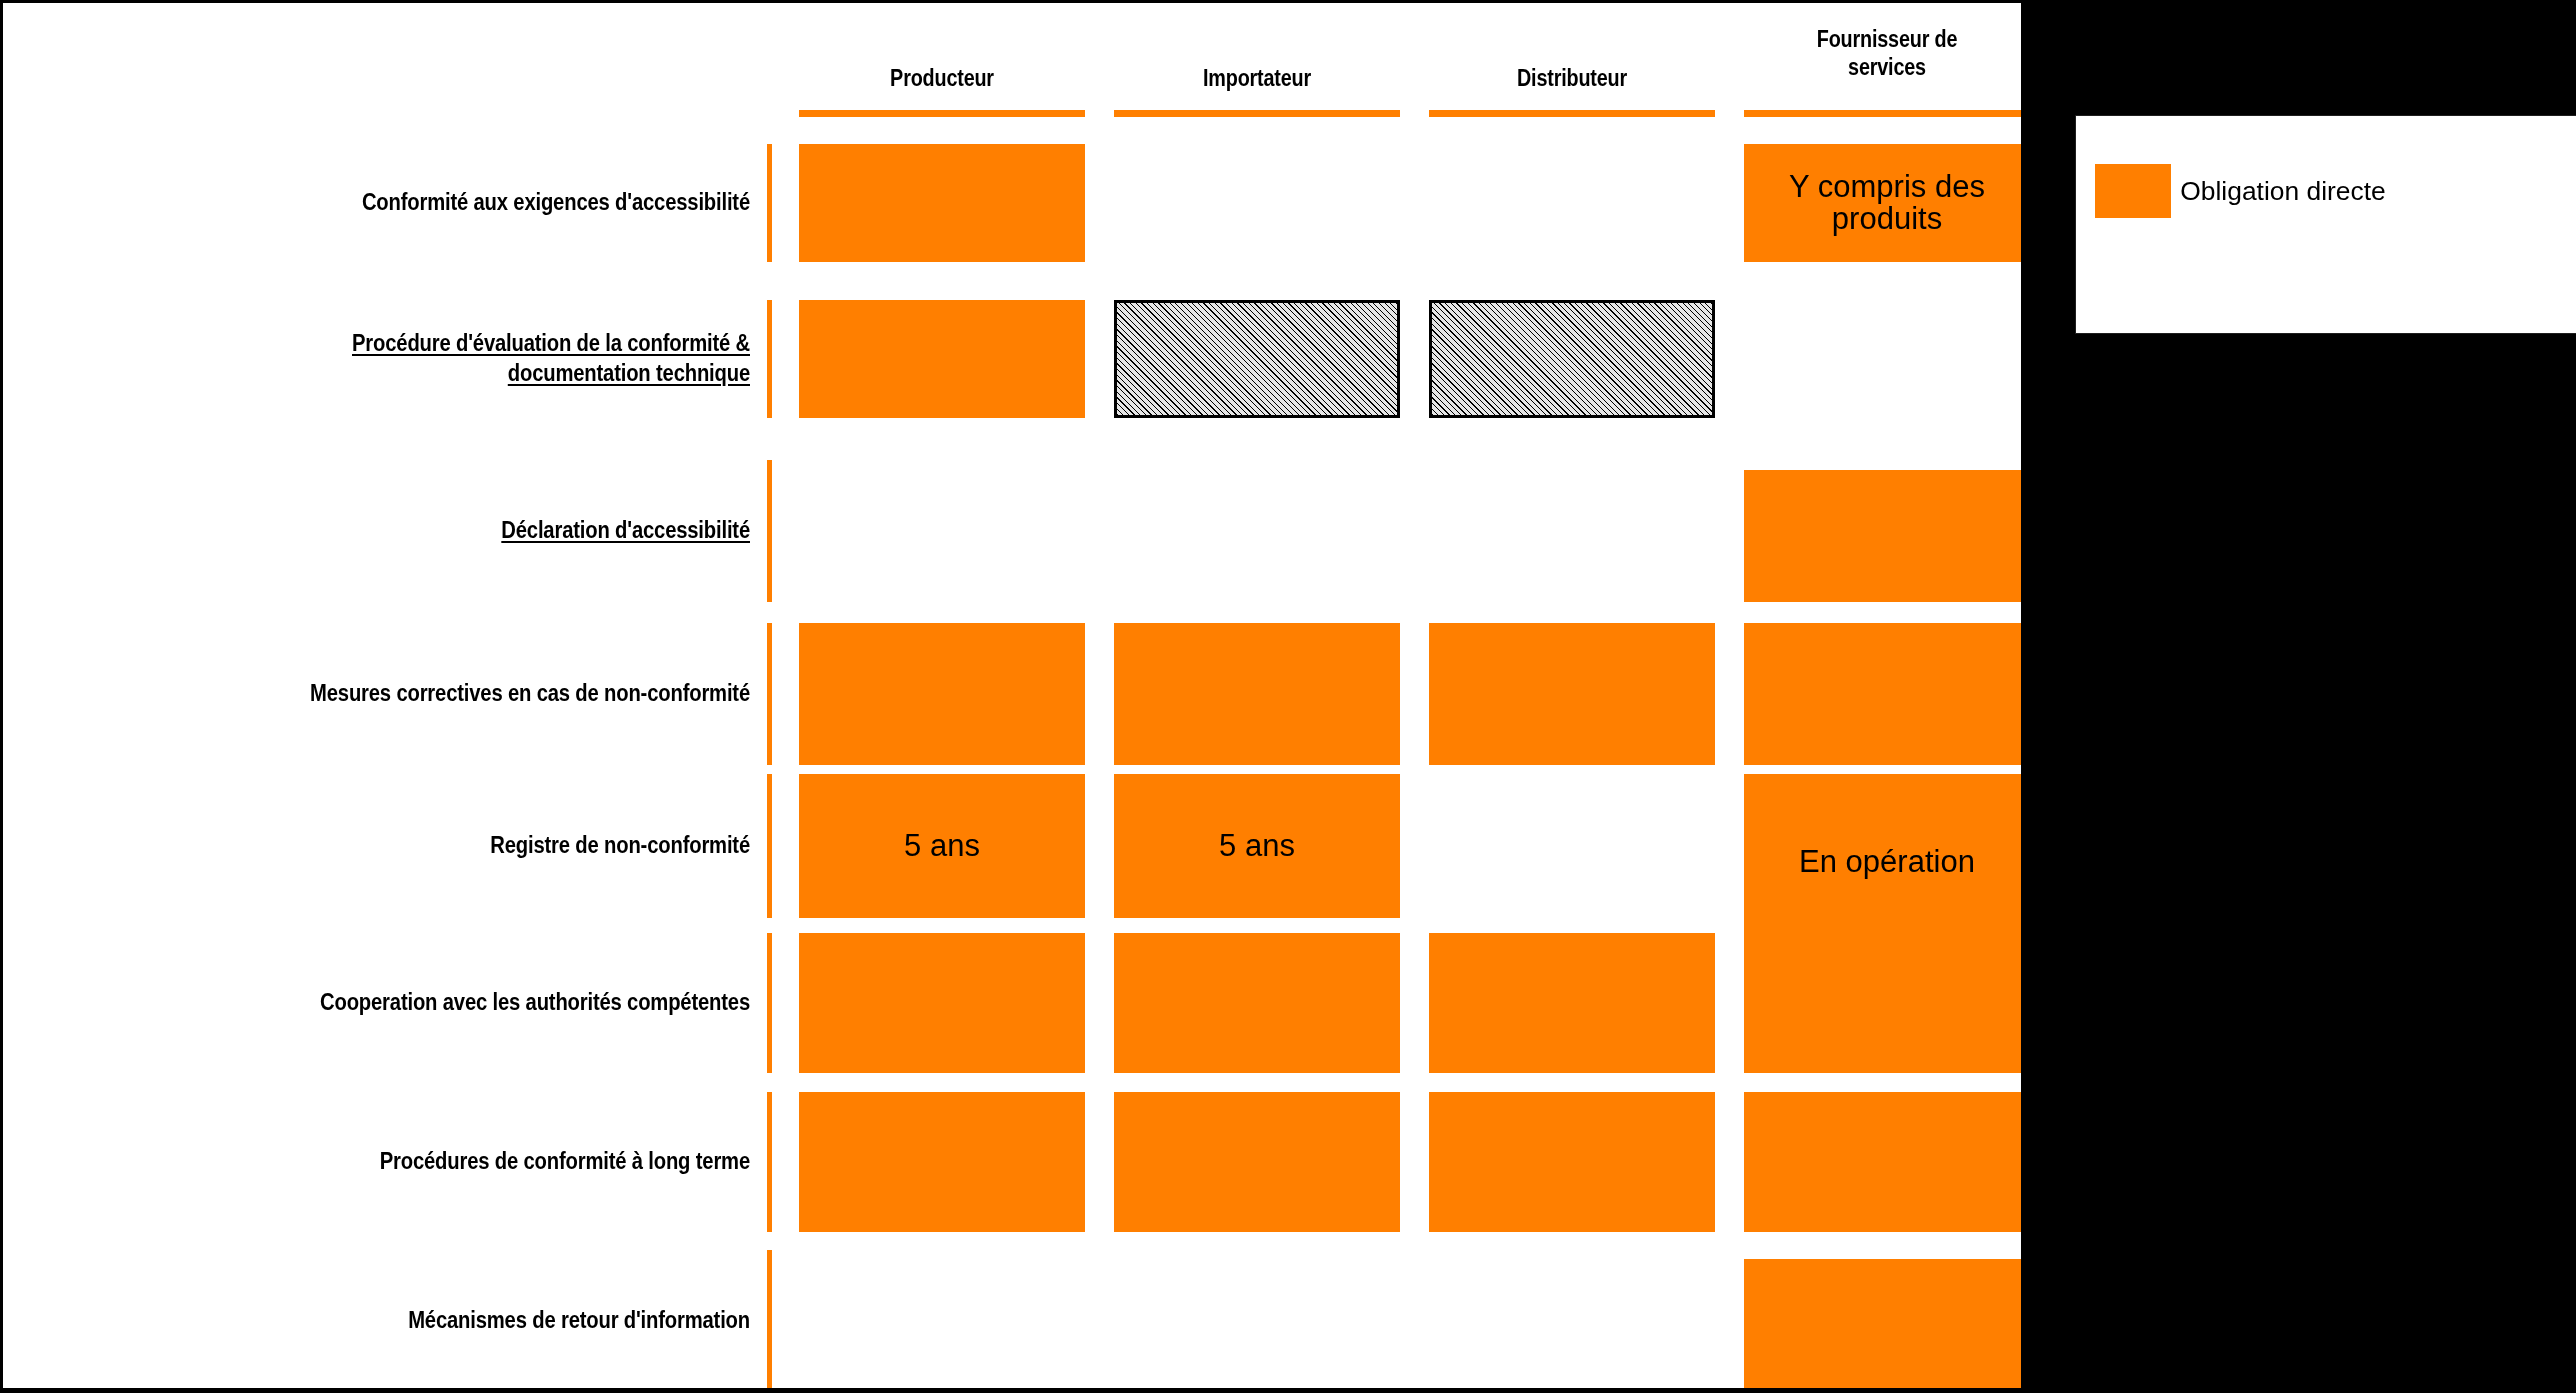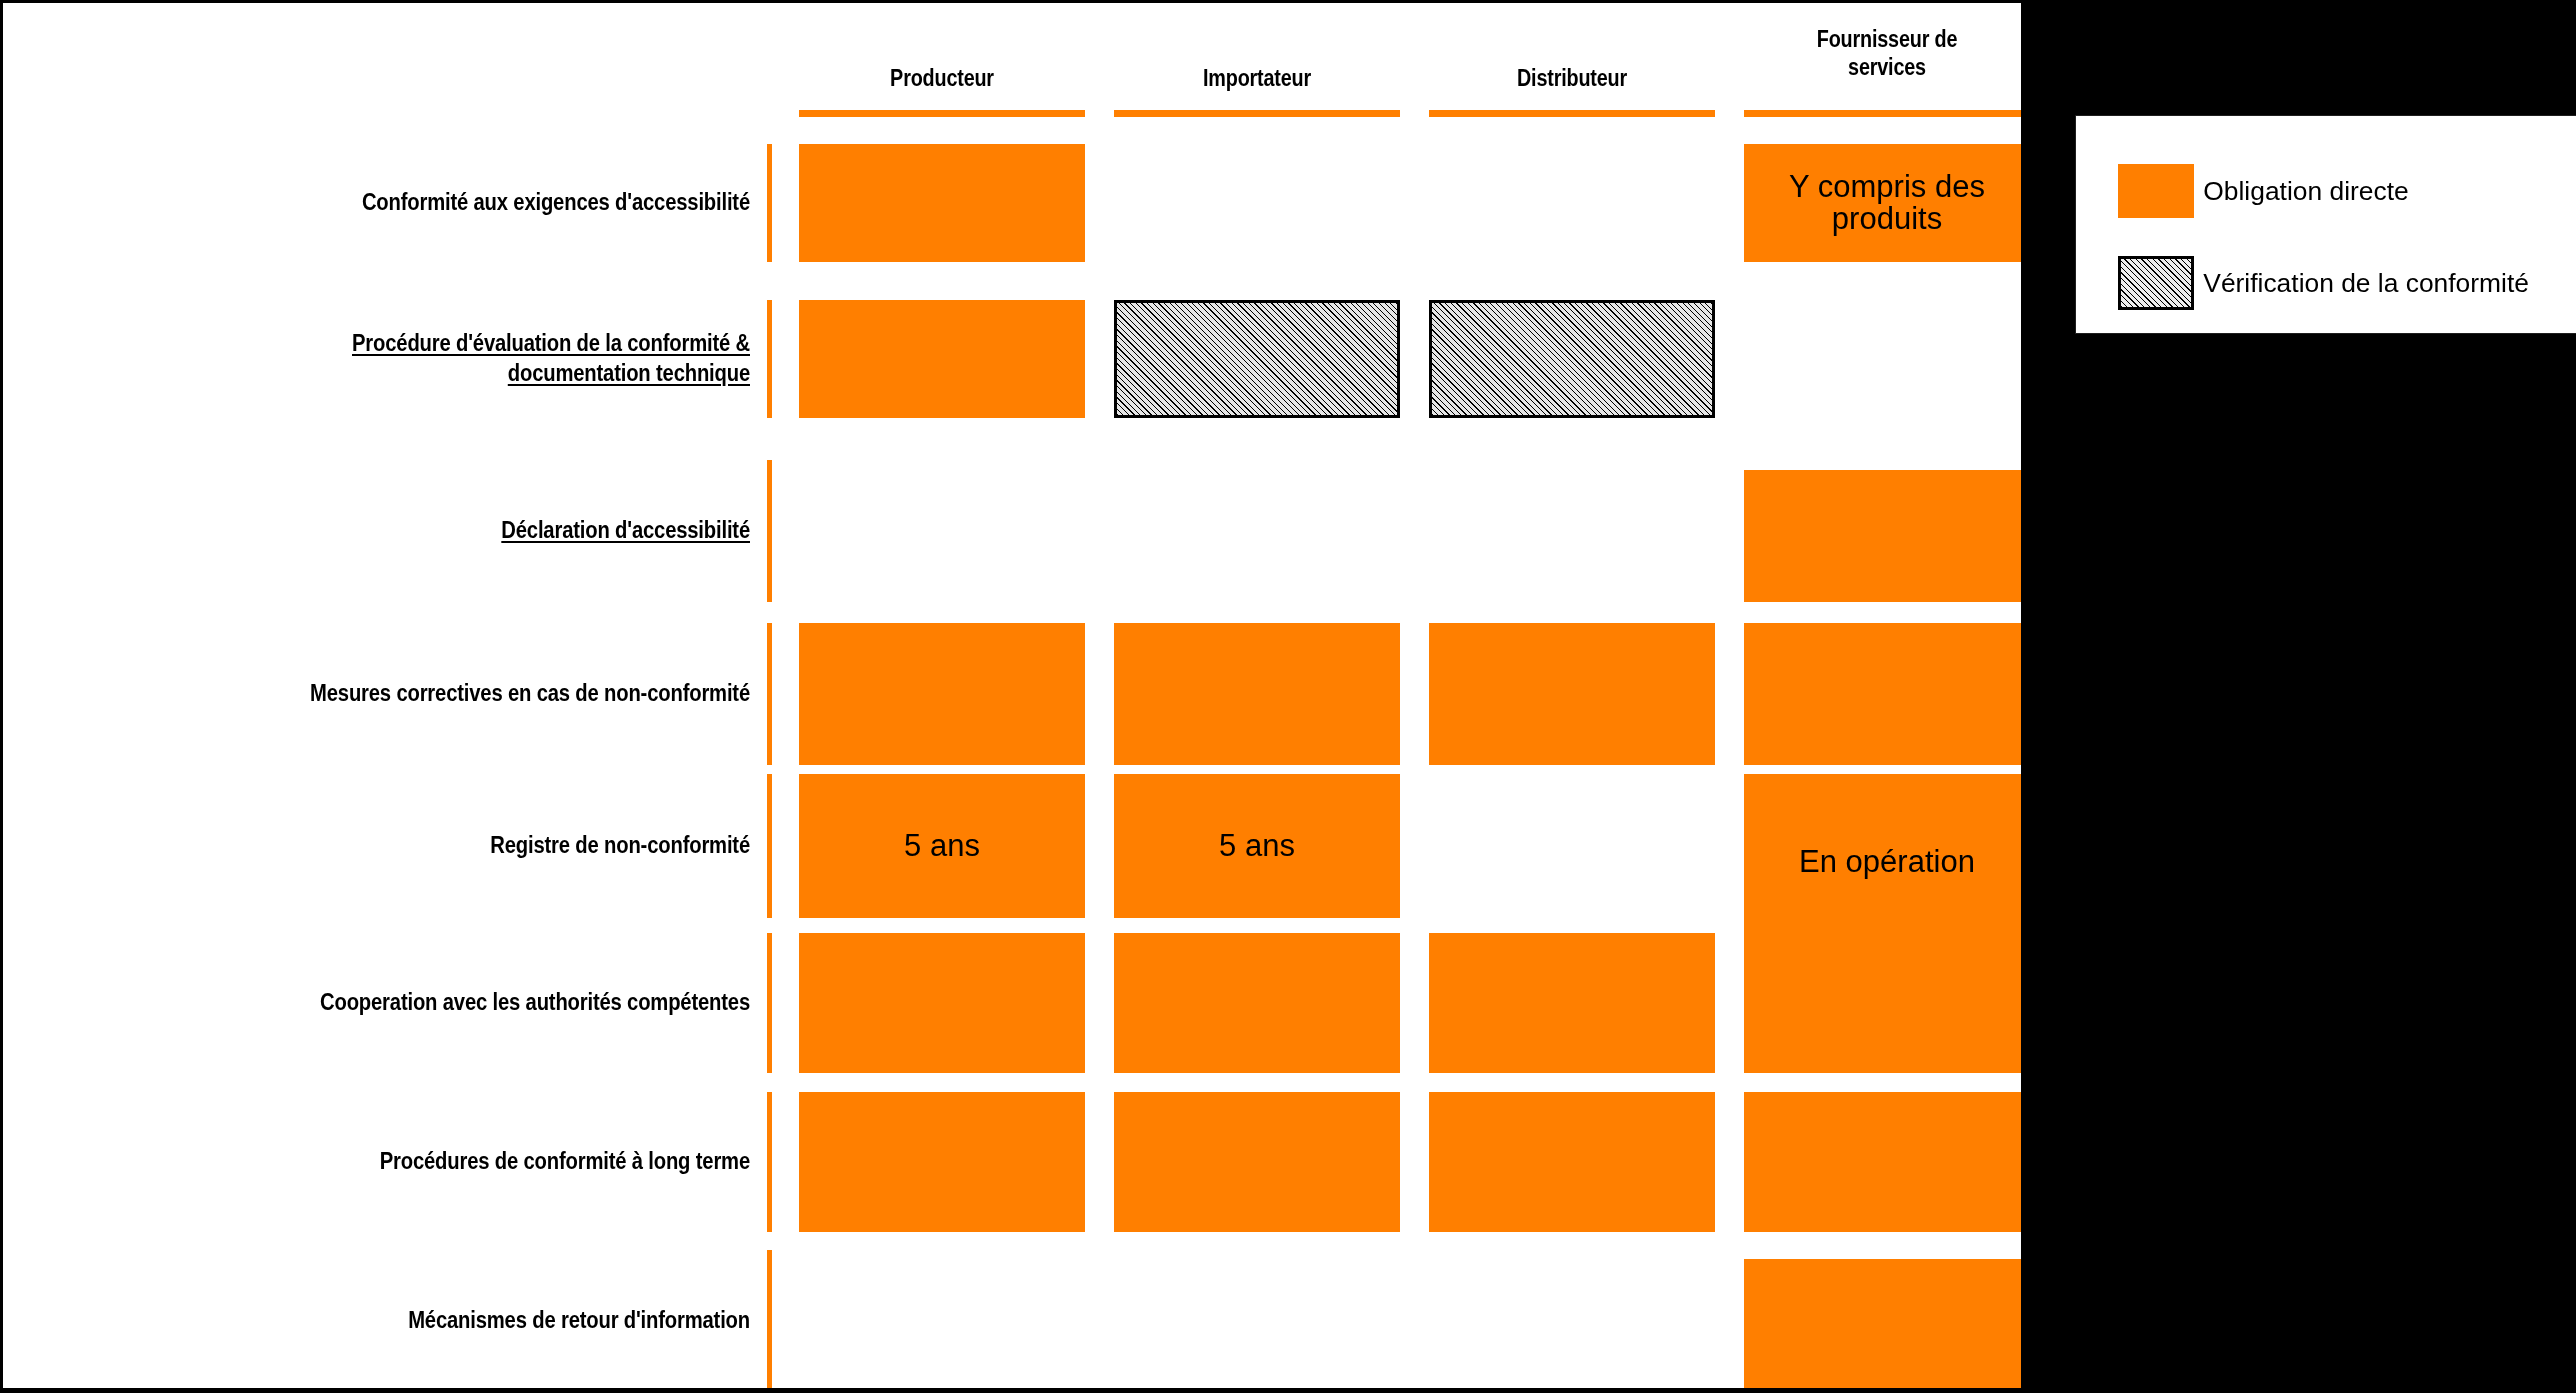--- a/index.html
+++ b/index.html
@@ -114,21 +114,21 @@
     top: 115px;
     width: 544px;
     height: 219px;
     background: #ffffff;
     border: 1.6px solid #1f1f1f;
     box-sizing: border-box;
     overflow: hidden;
   }
   .legend-row {
     position: absolute;
-    left: 42px;
+    left: 19px;
     display: flex;
     align-items: center;
   }
   .legend-swatch {
     width: 76px;
     height: 54px;
     flex: none;
   }
   .legend-swatch.direct { background: #FF7F00; }
   .legend-swatch.check {
@@ -278,20 +278,16 @@
       <div class="cell-text"></div>
     </div>
 
   </div>
 
   <div id="legend-box">
     <div class="legend-row" style="top:48px;">
       <span class="legend-swatch direct"></span>
       <span class="legend-label">Obligation directe</span>
     </div>
-    <div class="legend-row" style="top:140px;">
-      <span class="legend-swatch check"></span>
-      <span class="legend-label">Vérification de la conformité</span>
-    </div>
   </div>
 
 </div>
 
 
 </body></html>

